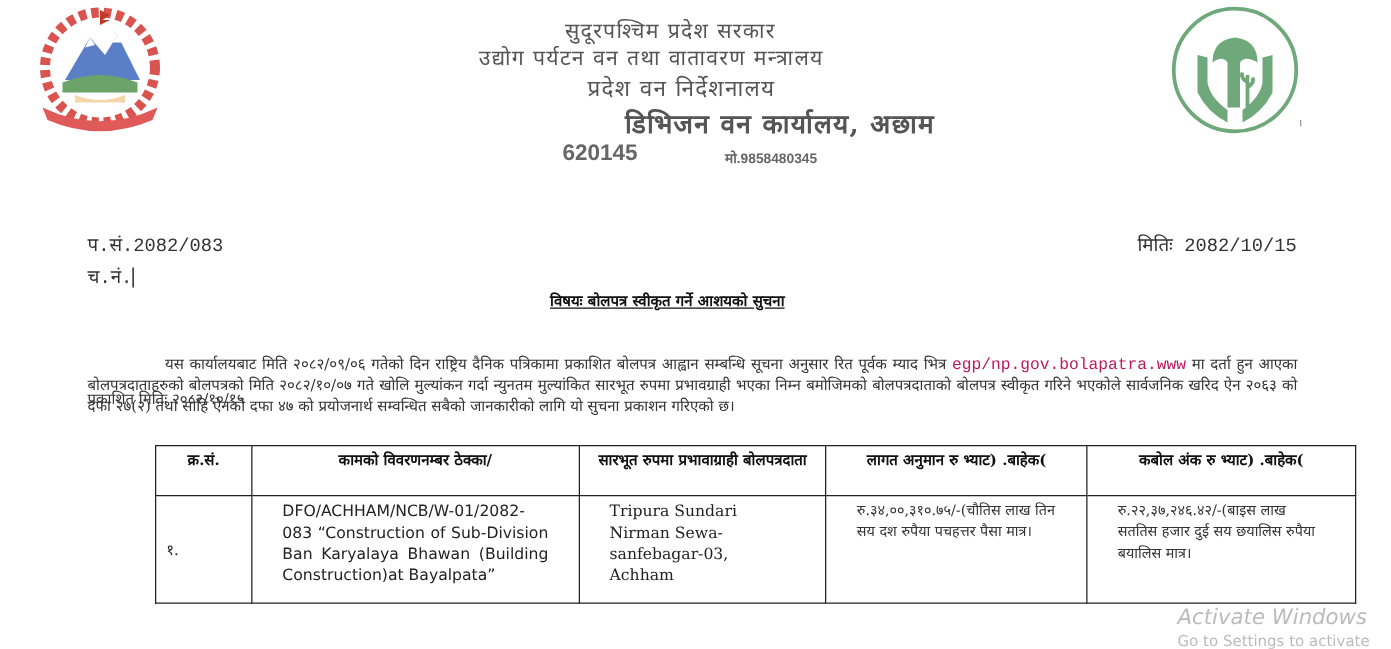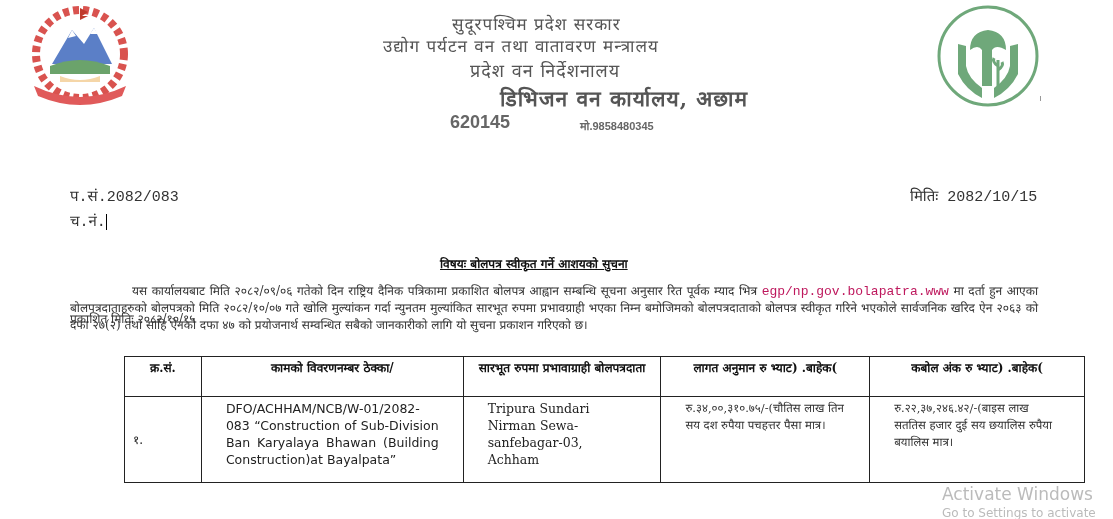--- a/index.html
+++ b/index.html
@@ -21,21 +21,21 @@
   .pin { left: 450px; top: 112px; font-family: "Liberation Sans", sans-serif; font-size: 18px; font-weight: bold; color: #666; }
   .mob { left: 580px; top: 118px; font-family: "Liberation Sans", sans-serif; font-size: 11px; font-weight: bold; color: #666; }
   .dot-mark { left: 1040px; top: 96px; width: 1px; height: 5px; background: #999; }
 
   .mono { font-family: "Liberation Mono", monospace; font-size: 15px; color: #333; }
   .ref { left: 70px; top: 185px; }
   .chno { left: 70px; top: 210px; }
   .cursor { display: inline-block; width: 1px; height: 16px; background: #000; vertical-align: middle; }
   .date { left: 910px; top: 185px; }
 
-  .subject { left: 440px; top: 232px; font-size: 12px; font-weight: bold; text-decoration: underline; color: #111; white-space: nowrap; margin-top: 23px; }
+  .subject { left: 440px; top: 232px; font-size: 12px; font-weight: bold; text-decoration: underline; color: #111; white-space: nowrap; }
 
   .pubdate { left: 70px; top: 266px; font-size: 12px; color: #333; margin-top: 44px; }
 
   .para { left: 70px; top: 283px; width: 968px; font-size: 12px; line-height: 17px; color: #333; text-align: justify; text-indent: 62px; }
   .para a { color: #be185d; font-family: "Liberation Mono", monospace; font-size: 13px; }
 
   table.bids { position: absolute; left: 124px; top: 356px; width: 961px; border-collapse: collapse; }
   table.bids th, table.bids td { border: 1px solid #222; vertical-align: top; }
   table.bids th { height: 40px; font-size: 12px; font-weight: bold; text-align: center; padding: 2px 4px; color: #111; }
   table.bids td { height: 86px; padding: 3px 24px; }
@@ -43,21 +43,21 @@
   .c2 { width: 262px; }
   .c3 { width: 198px; }
   .c4 { width: 209px; }
   .c5 { width: 215px; }
   .td-sn { font-size: 12px; vertical-align: middle !important; padding-left: 8px !important; }
   .td-work { font-family: "DejaVu Sans", sans-serif; font-size: 12.5px; line-height: 17px; text-align: justify; color: #222; }
   .td-bidder { font-family: "DejaVu Serif", serif; font-size: 12.5px; line-height: 17px; color: #222; }
   .td-amt { font-size: 11.5px; line-height: 17px; color: #333; }
 
   .watermark { left: 942px; top: 484px; font-family: "DejaVu Sans", sans-serif; color: #bbb; }
-  .wm1 { font-size: 17px; }
+  .wm1 { font-size: 17px; font-style: italic; }
   .wm2 { font-size: 12px; margin-top: 2px; }
 </style>
 </head>
 <body>
 
 <div class="abs emblem">
   <svg width="112" height="104" viewBox="0 0 112 104">
     <circle cx="56" cy="50" r="44" fill="none" stroke="#d9534f" stroke-width="8" stroke-dasharray="6 4"></circle>
     <polygon points="56,4 56,16 64,12 58,12 64,8" fill="#c0392b"></polygon>
     <polygon points="28,60 48,26 60,40 70,24 88,60" fill="#5b7fc7"></polygon>

